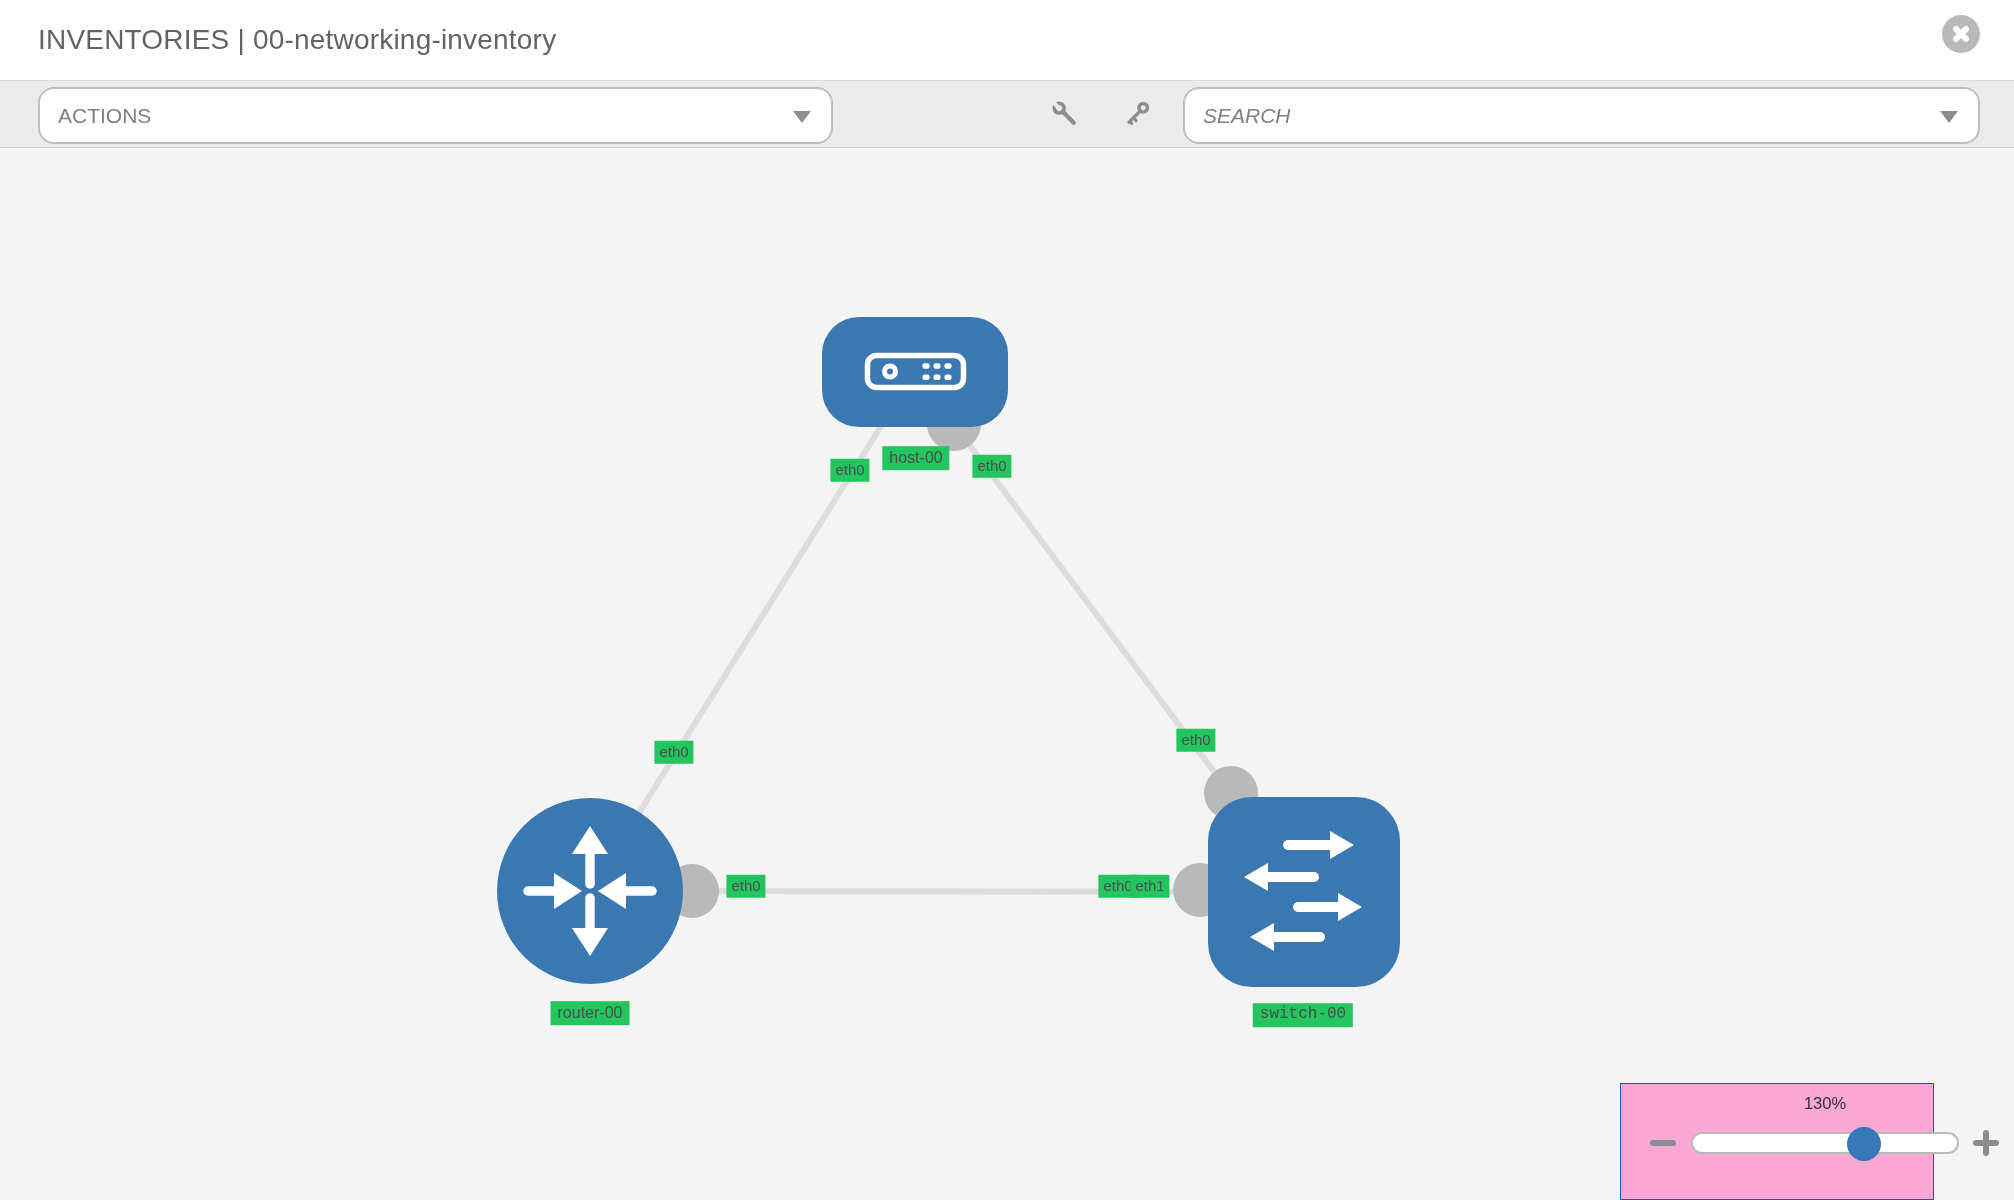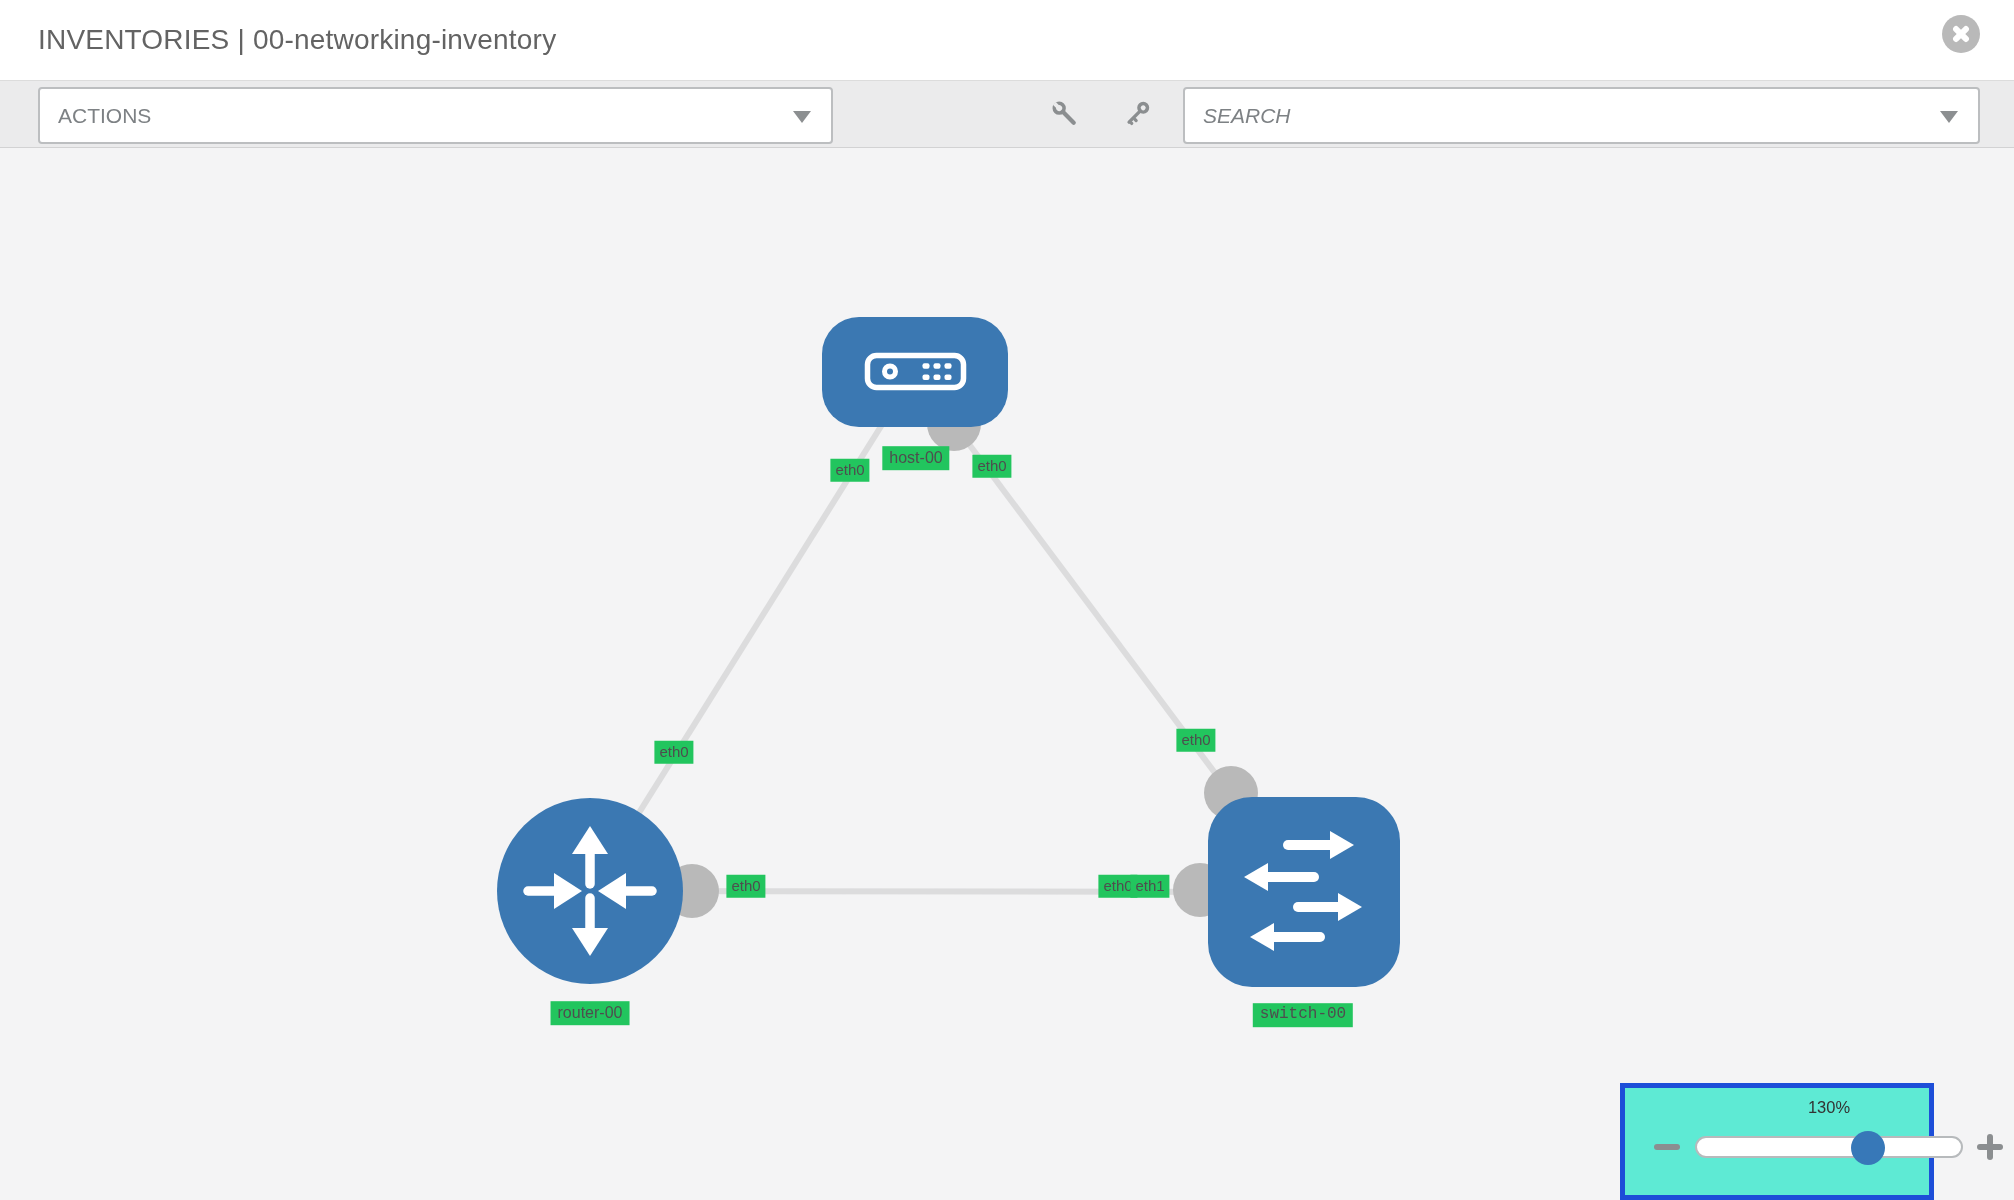--- a/index.html
+++ b/index.html
@@ -13,43 +13,43 @@
   .close-btn{position:absolute;left:1942px;top:15px;width:38px;height:38px;border-radius:50%;
              background:#b9b9b9;cursor:pointer;}
   .close-btn .xbar{position:absolute;left:9px;top:16px;width:20px;height:6px;border-radius:3px;background:#fff;}
   .close-btn .xbar.a{transform:rotate(45deg);}
   .close-btn .xbar.b{transform:rotate(-45deg);}
 
   
   .toolbar{position:absolute;top:80px;left:0;width:2014px;height:66px;background:#ebebec;
            border-top:1px solid #dcdcdc;border-bottom:2px solid #d2d2d3;}
   .select{position:absolute;top:6px;height:57px;background:#fff;border:2px solid #bcbec0;
-          border-radius:4px;box-sizing:border-box;display:flex;align-items:center;cursor:pointer;}
+          border-radius:16px;box-sizing:border-box;display:flex;align-items:center;cursor:pointer;}
   .select .sel-text{margin-left:18px;font-size:21px;color:#7d8184;}
   .caret{position:absolute;right:20px;top:50%;margin-top:-5px;width:0;height:0;
          border-left:9px solid transparent;border-right:9px solid transparent;
          border-top:12px solid #8c8f91;}
   .select.actions{left:38px;width:795px;}
   .select.search{left:1183px;width:797px;font-style:italic;}
   .tool-icon{position:absolute;top:17px;width:34px;height:34px;cursor:pointer;}
   .tool-icon.wrench{left:1049px;}
   .tool-icon.key{left:1119px;}
 
   
   .canvas{position:absolute;top:148px;left:0;width:2014px;height:1052px;background:#f4f4f5;}
   .graph-svg{position:absolute;left:0;top:0;}
 
   .lbl{position:absolute;transform:translate(-50%,-50%);background:#22c55e;color:#4e4e4e;
        white-space:nowrap;line-height:1.1;}
   .lbl.node-label{font-size:16px;padding:3px 7px;}
   .lbl.iface{font-size:15px;padding:3px 5px;}
 
   
-  .zoom-panel{position:absolute;left:1620px;top:935px;width:314px;height:117px;background:#5eead4;
-              border:5px solid #1d4ed8;box-sizing:border-box;}
+  .zoom-panel{position:absolute;left:1620px;top:935px;width:314px;height:117px;background:#f9a8d4;
+              border:1px solid #1d4ed8;box-sizing:border-box;}
   .zoom-value{position:absolute;left:204px;top:10px;transform:translateX(-50%);
               font-size:16.5px;color:#333;}
   .zoom-minus{position:absolute;left:29px;top:56px;width:26px;height:6px;border-radius:3px;
               background:#8b8e90;cursor:pointer;}
   .zoom-track{position:absolute;left:70px;top:48px;width:268px;height:22px;border-radius:12px;
               border:2px solid #b7babc;background:#fff;box-sizing:border-box;cursor:pointer;}
   .zoom-handle{position:absolute;left:226px;top:43px;width:34px;height:34px;border-radius:50%;
                background:#3778b8;cursor:pointer;}
   .zoom-plus{position:absolute;left:352px;top:46px;width:26px;height:26px;cursor:pointer;}
   .zoom-plus .pbar-h{position:absolute;left:0;top:10px;width:26px;height:6px;border-radius:3px;background:#8b8e90;}

